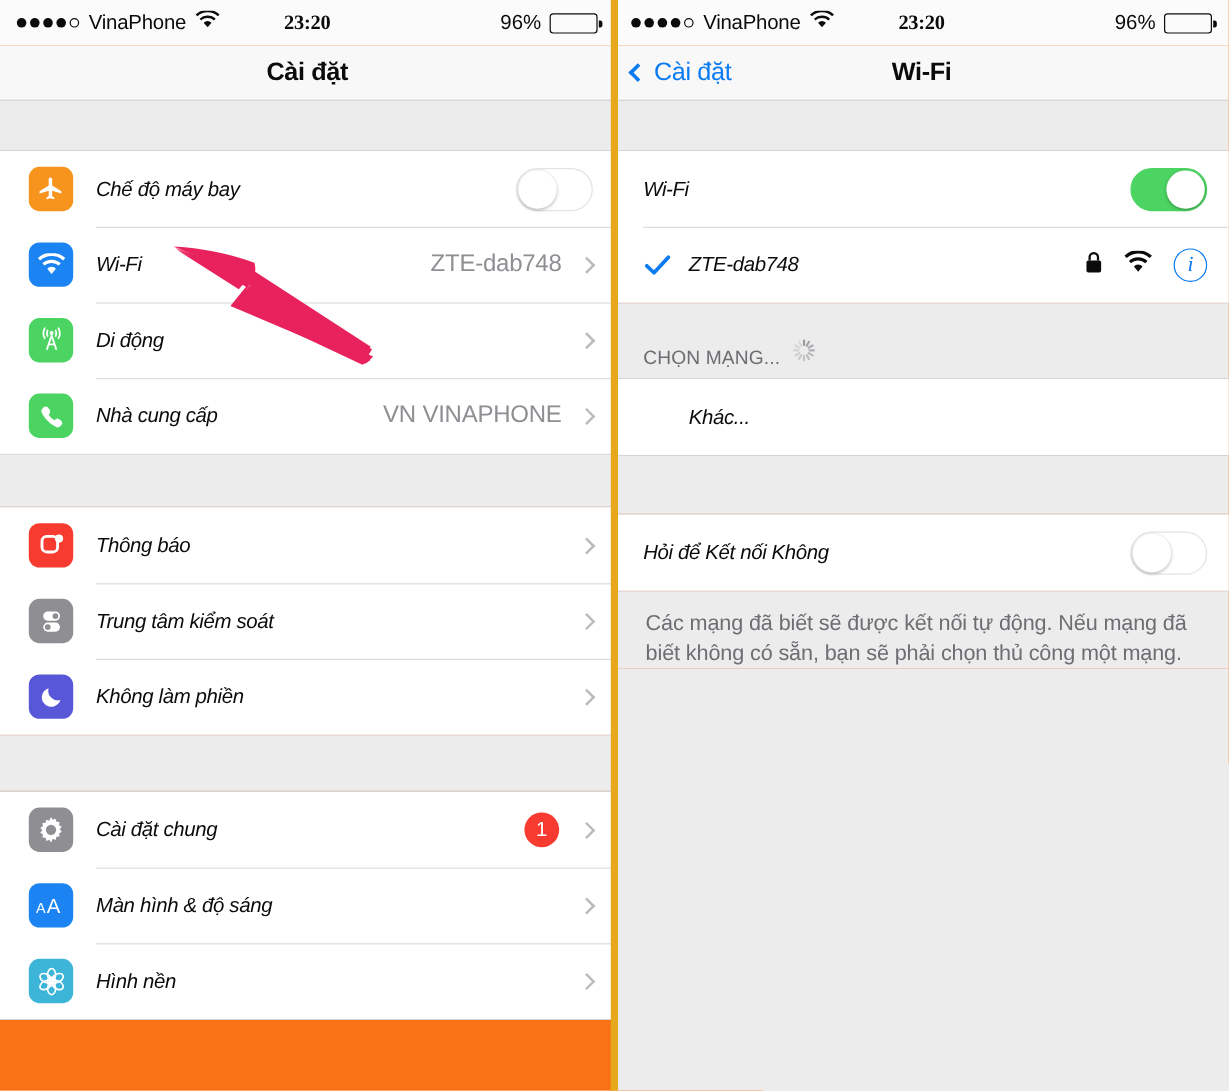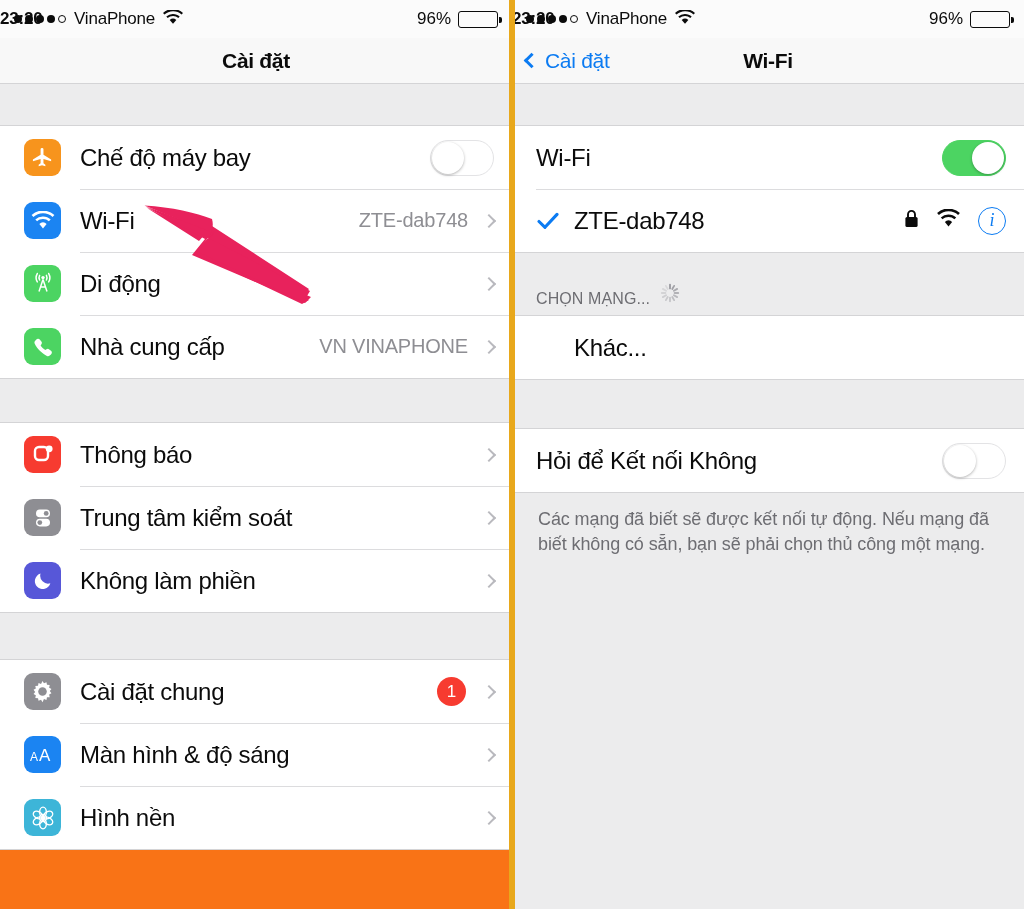--- a/index.html
+++ b/index.html
@@ -39,24 +39,25 @@
     padding: 0 14px;
   }
   .sb-left { display: flex; align-items: center; gap: 6px; }
   .dots { display: flex; align-items: center; gap: 3px; margin-right: 2px; }
   .dot { width: 8px; height: 8px; border-radius: 50%; background: #0b0b0b; }
   .dot.empty { background: transparent; border: 1.4px solid #0b0b0b; }
   .carrier { font-size: 17px; color: #0b0b0b; letter-spacing: -0.2px; }
   .sb-wifi { margin-left: 2px; }
   .sb-center {
     position: absolute; left: 0; right: 0;
-    text-align: left;
+    text-align: center;
     font-size: 17px; font-weight: bold; color: #0b0b0b;
     letter-spacing: -0.2px;
     pointer-events: none;
+    font-family: Liberation Serif, serif;
   }
   .sb-right {
     margin-left: auto;
     display: flex; align-items: center; gap: 7px;
   }
   .battery-pct { font-size: 17px; color: #0b0b0b; margin-left: 26px; }
   .battery {
     width: 40px; height: 17px;
     border: 1.6px solid #0b0b0b; border-radius: 3px;
     position: relative; padding: 1.6px;
@@ -114,22 +115,22 @@
   }
   .row.noicon + .row.noicon::before { left: 24px; }
   .app-icon {
     width: 37px; height: 37px; border-radius: 9px;
     flex: 0 0 37px;
     display: flex; align-items: center; justify-content: center;
     margin-right: 19px;
     color: #fff;
   }
   .row-label {
-    font-size: 24px; color: #0b0b0b; letter-spacing: -0.3px;
-    flex: 1 1 auto; white-space: nowrap;
+    font-size: 17px; color: #0b0b0b; letter-spacing: -0.3px;
+    flex: 1 1 auto; white-space: nowrap; font-style: italic;
   }
   .row-value {
     font-size: 20px; color: #8e8e93; letter-spacing: -0.2px;
     margin-right: 12px; white-space: nowrap;
   }
   .chev {
     display: inline-block; flex: 0 0 auto;
     width: 10px; height: 10px;
     border-top: 2.6px solid #b9b9be;
     border-right: 2.6px solid #b9b9be;

